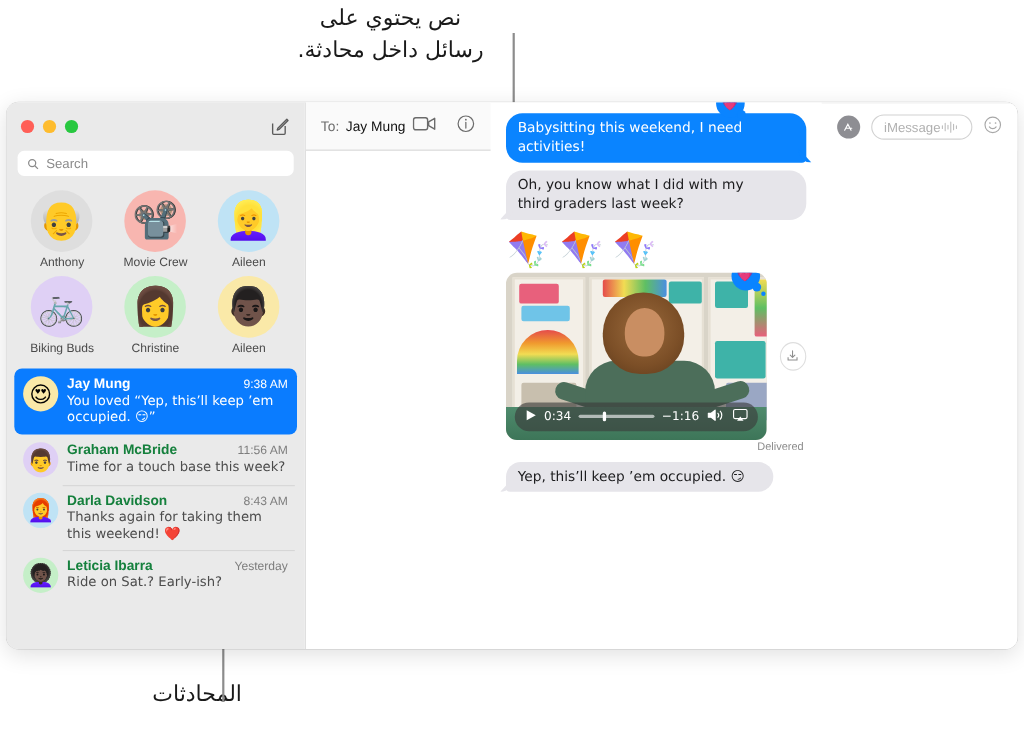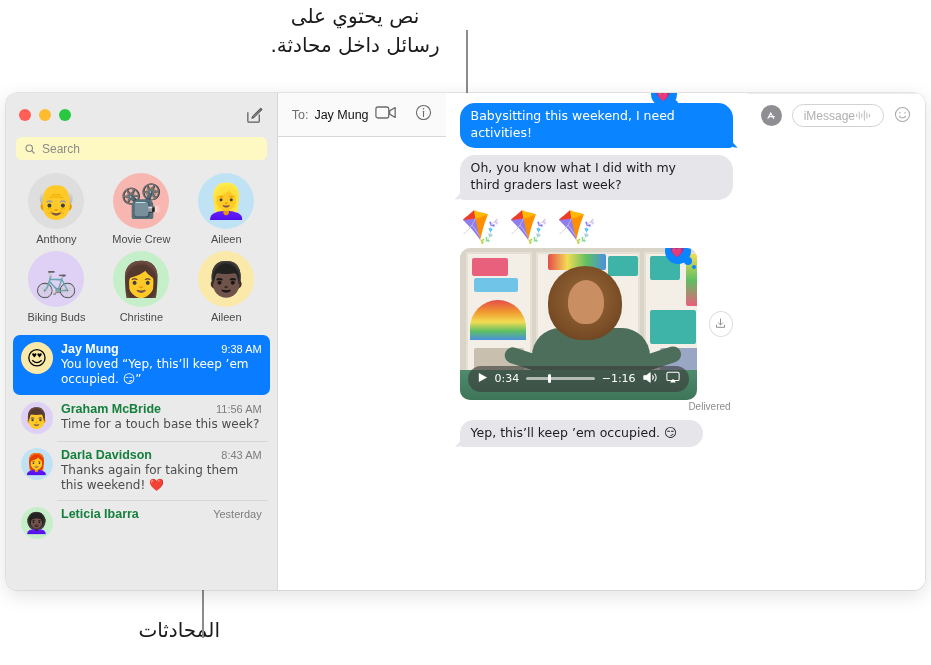--- a/index.html
+++ b/index.html
@@ -63,21 +63,21 @@
   .tl.red { background: #ff5f57; }
   .tl.yellow { background: #febc2e; }
   .tl.green { background: #28c840; }
   #compose-btn {
     width: 19px; height: 19px;
     color: #5b5b5b;
   }
   #search-wrap { padding: 0 10px 9px 10px; }
   #search-field {
     height: 23px;
-    background: #fef9c3;
+    background: #ffffff;
     border-radius: 6px;
     display: flex;
     align-items: center;
     gap: 6px;
     padding: 0 8px;
   }
   #search-field .s-label {
     font-size: 12px;
     color: #8a8a8a;
   }
@@ -397,20 +397,21 @@
         </div>
       </div>
 
       <div class="convo">
         <div class="convo-av" style="background: rgb(197, 239, 200);">👩🏿‍🦱</div>
         <div class="convo-body">
           <div class="convo-row1">
             <span class="convo-name">Leticia Ibarra</span>
             <span class="convo-time">Yesterday</span>
           </div>
+          <div class="convo-snip">Ride on Sat.? Early-ish?</div>
         </div>
       </div>
     </div>
   </div>
 
   <div id="pane">
 
     <div id="pane-header">
       <span id="to-label">To:</span>
       <span id="to-name">Jay Mung</span>

